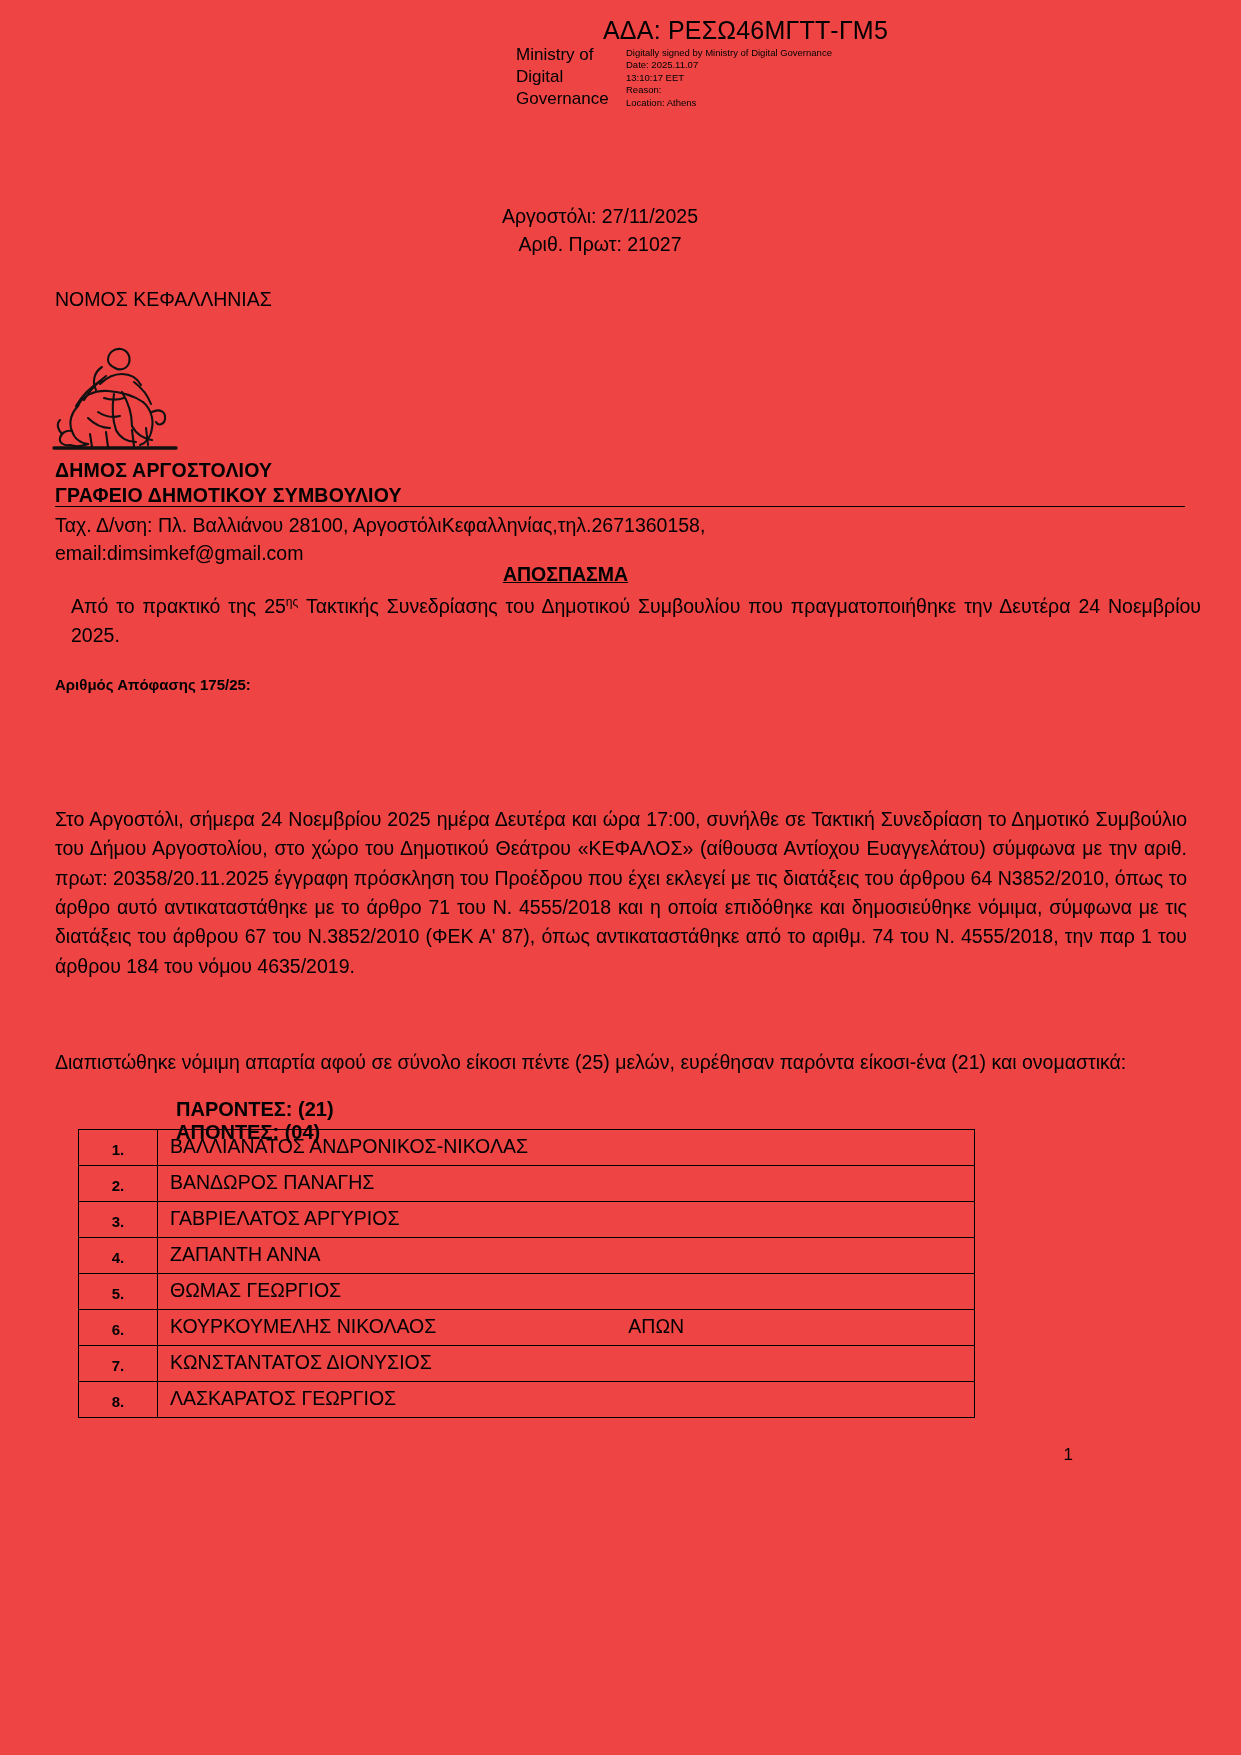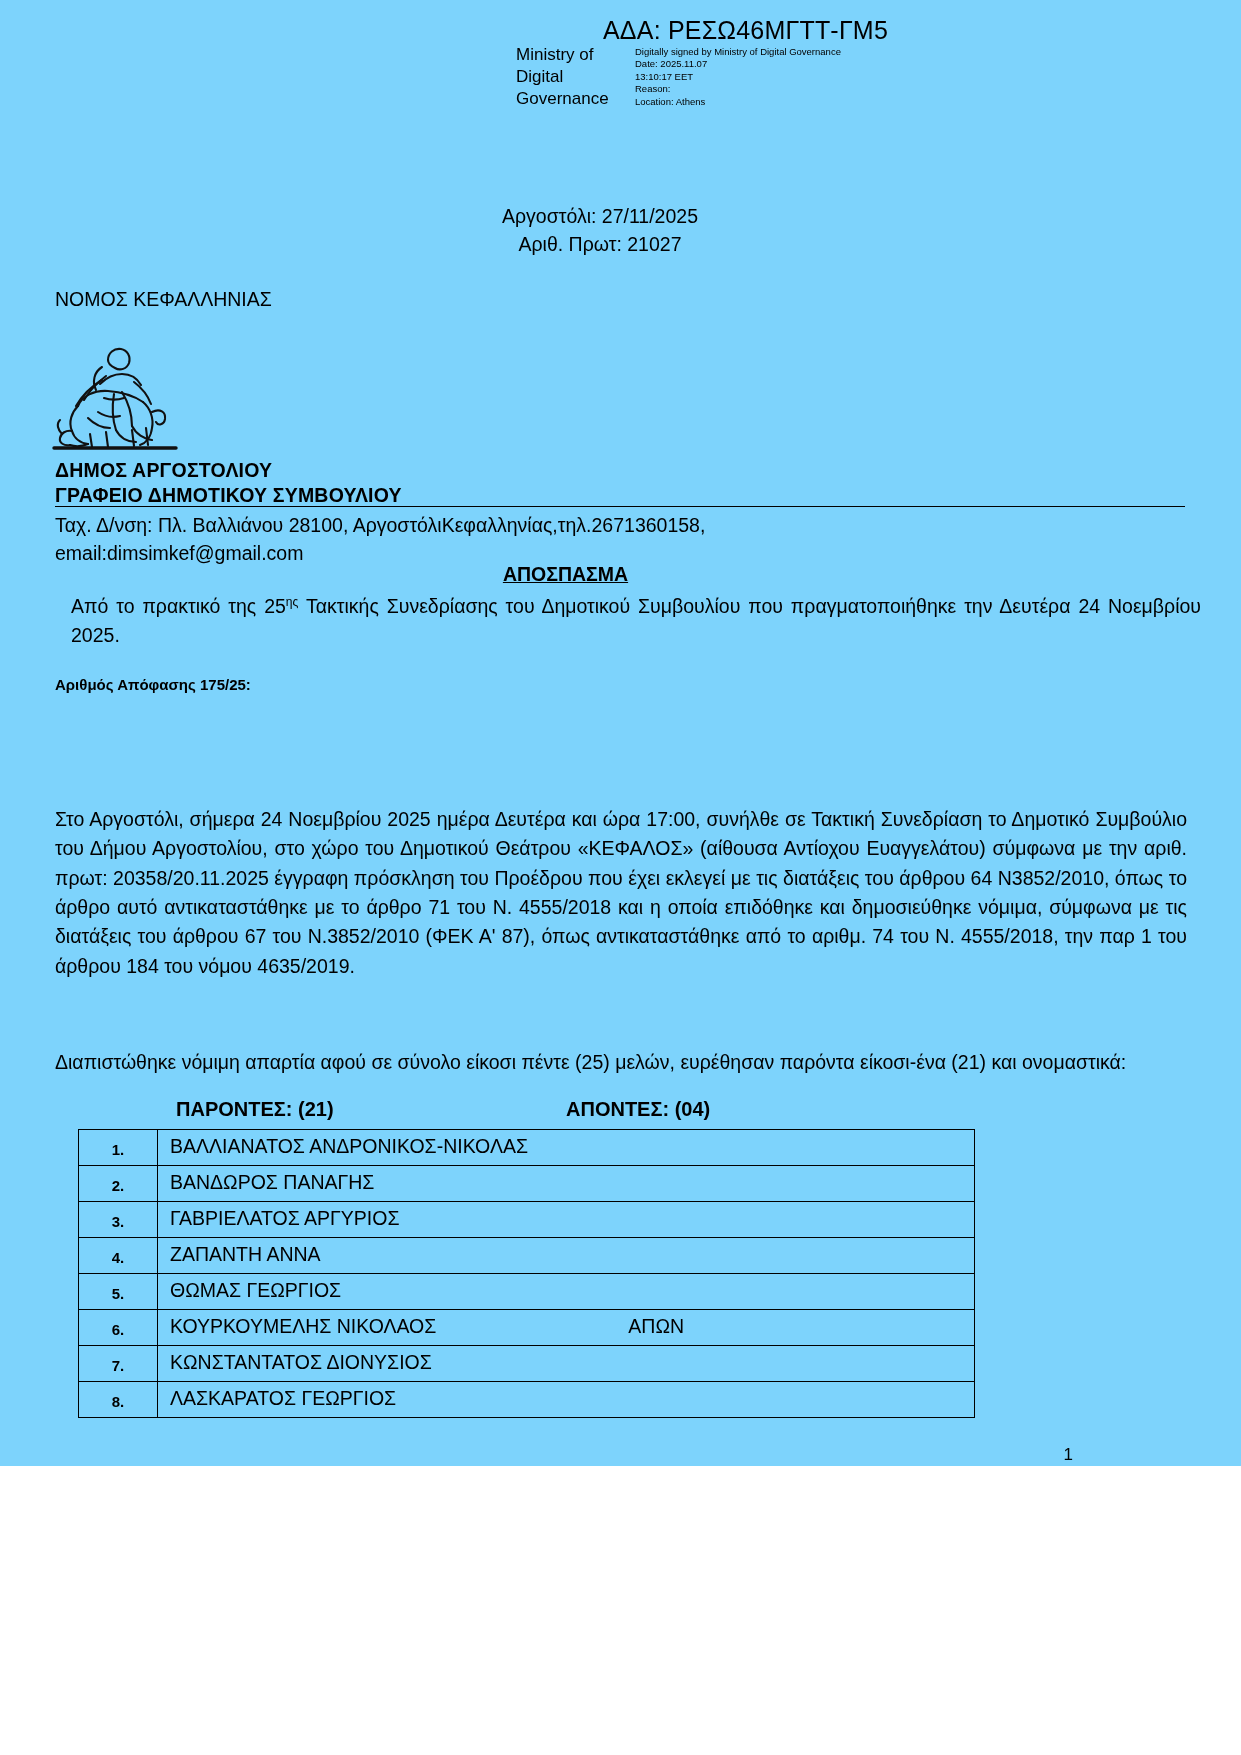--- a/index.html
+++ b/index.html
@@ -8,23 +8,23 @@
     padding: 0;
     background: #ffffff;
   }
   body {
     font-family: "Liberation Sans", sans-serif;
     color: #000000;
   }
   .page {
     position: relative;
     width: 1241px;
-    height: 1466px;
+    height: 1755px;
     margin: 0 auto;
-    background: #7dd3fc;
+    background: #ef4444;
     box-sizing: border-box;
     overflow: hidden;
   }
 
   
   .ada-line {
     position: absolute;
     top: 16px;
     left: 0;
     width: 1241px;
@@ -33,22 +33,21 @@
     letter-spacing: 0.2px;
     white-space: nowrap;
     padding-left: 250px;
     box-sizing: border-box;
   }
   .sig-block {
     position: absolute;
     top: 44px;
     left: 516px;
     display: flex;
-    align-items: center;
-    gap: 9px;
+    align-items: flex-end;
   }
   .sig-ministry {
     font-size: 17px;
     line-height: 1.28;
     width: 110px;
   }
   .sig-detail {
     font-size: 9.5px;
     line-height: 1.32;
     padding-top: 1px;
@@ -176,20 +175,21 @@
 
   
   .tbl-head {
     position: absolute;
     top: 1098px;
     left: 176px;
     width: 800px;
     font-size: 20px;
     font-weight: bold;
     display: flex;
+    flex-direction: column;
   }
   .tbl-head .c1 { width: 390px; }
   .tbl-head .c2 { width: 380px; }
 
   
   table.roster {
     position: absolute;
     top: 1129px;
     left: 78px;
     width: 897px;

